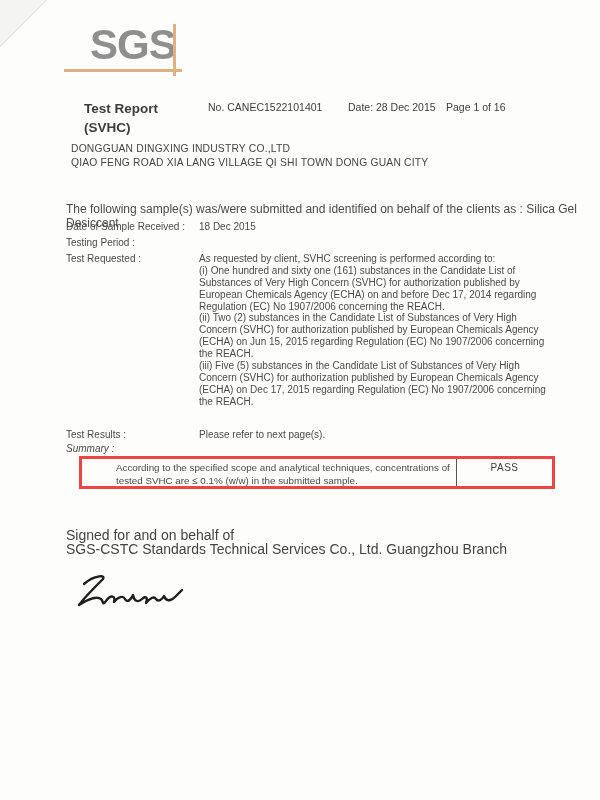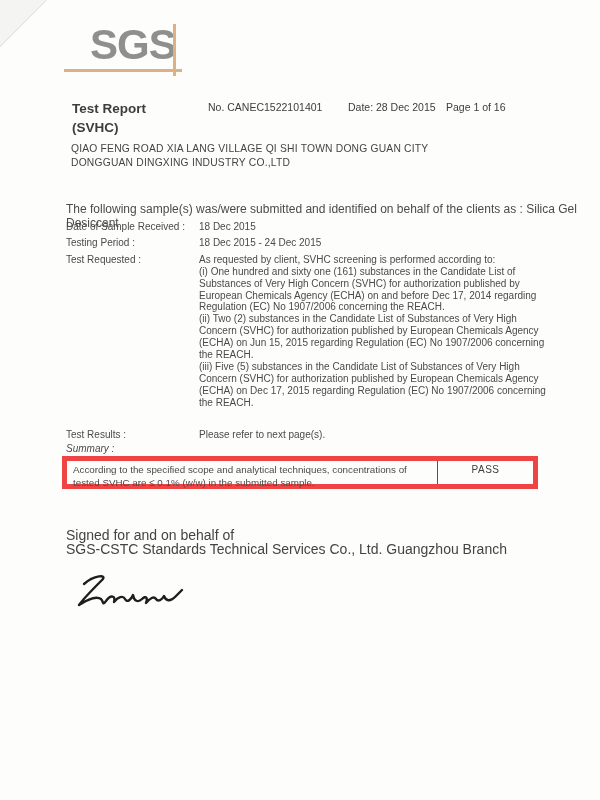--- a/index.html
+++ b/index.html
@@ -12,38 +12,38 @@
     border-top:46px solid #f4f4f2; border-right:46px solid transparent; }
   .corner-line { position:absolute; top:23px; left:-10px; width:66px; height:0;
     border-top:1px solid #e0e0de; transform:rotate(-45deg); }
 
   
   .logo { position:absolute; left:90px; top:24px; }
   .logo-text { font-size:42px; font-weight:bold; color:#8f8f8f; letter-spacing:-1px; line-height:1; }
   .logo-hline { position:absolute; left:64px; top:69px; width:118px; height:2.5px; background:#ddb183; }
   .logo-vline { position:absolute; left:173px; top:24px; width:2.5px; height:52px; background:#ddb183; }
 
-  .doc-title { position:absolute; left:72px; top:99px; font-size:13.5px; font-weight:bold; color:#3d3d3d; line-height:19px; }
+  .doc-title { position:absolute; left:84px; top:99px; font-size:13.5px; font-weight:bold; color:#3d3d3d; line-height:19px; }
   .hdr-meta { position:absolute; top:101px; font-size:10.5px; color:#3d3d3d; }
   .hdr-no   { left:208px; }
   .hdr-date { left:348px; }
   .hdr-page { left:446px; }
 
   .client { position:absolute; left:71px; top:142px; font-size:10.3px; line-height:14px; color:#444; letter-spacing:0.2px; }
 
   .sample-line { position:absolute; left:66px; top:202px; font-size:12px; color:#4a4a4a; }
 
   .info { position:absolute; left:66px; top:221px; width:482px; }
   .info-row { display:flex; margin-bottom:4.5px; }
   .info-label { width:133px; flex:none; font-size:10px; color:#4a4a4a; }
   .info-value { width:347px; font-size:10px; color:#4a4a4a; line-height:11.9px; white-space:pre-line; }
 
   .summary-label { position:absolute; left:66px; top:443px; font-size:10px; color:#4a4a4a;font-style:italic; }
-  .summary-table { position:absolute; left:62px; top:456px; width:476px; height:33px;
-    border:5px solid #ef4444; display:flex; }
+  .summary-table { position:absolute; left:79px; top:456px; width:476px; height:33px;
+    border:3px solid #ef4444; display:flex;padding-left:28px; }
   .summary-text { flex:1; padding:2px 6px; font-size:9.8px; line-height:13px; color:#4a4a4a; }
   .summary-result { width:96px; flex:none; border-left:1px solid #555; display:flex;
     align-items:flex-start; justify-content:center; padding-top:3px; font-size:10px; color:#3d3d3d; letter-spacing:0.5px; }
 
   .signed { position:absolute; left:66px; top:529px; font-size:14px; line-height:13.5px; color:#444; }
 
   .sig-svg { position:absolute; left:70px; top:572px; }
   .sig-line { position:absolute; left:58px; top:614px; width:145px; height:2px; background:#3c3c3c; }
   .sig-name { position:absolute; left:58px; top:621px; font-size:9.5px; color:#4a4a4a; }
   .sig-title { position:absolute; left:58px; top:635px; font-size:9.5px; color:#4a4a4a; }
@@ -83,34 +83,33 @@
 
   <div class="doc-title">
     <div>Test Report</div>
     <div>(SVHC)</div>
   </div>
   <div class="hdr-meta hdr-no">No. CANEC1522101401</div>
   <div class="hdr-meta hdr-date">Date: 28 Dec 2015</div>
   <div class="hdr-meta hdr-page">Page 1 of 16</div>
 
   <div class="client">
+    <div>DONGGUAN DINGXING INDUSTRY CO.,LTD</div>
     <div>QIAO FENG ROAD XIA LANG VILLAGE QI SHI TOWN DONG GUAN CITY</div>
-    <div>DONGGUAN DINGXING INDUSTRY CO.,LTD</div>
   </div>
 
   <div class="sample-line">The following sample(s) was/were submitted and identified on behalf of the clients as : Silica Gel Desiccant</div>
 
   <div class="info">
     <div class="info-row">
       <div class="info-label">Date of Sample Received :</div>
       <div class="info-value">18 Dec 2015</div>
     </div>
     <div class="info-row">
       <div class="info-label">Testing Period :</div>
-      <div class="info-value">18 Dec 2015 - 24 Dec 2015</div>
     </div>
     <div class="info-row">
       <div class="info-label">Test Requested :</div>
       <div class="info-value">As requested by client, SVHC screening is performed according to:
 (i) One hundred and sixty one (161) substances in the Candidate List of Substances of Very High Concern (SVHC) for authorization published by European Chemicals Agency (ECHA) on and before Dec 17, 2014 regarding Regulation (EC) No 1907/2006 concerning the REACH.
 (ii) Two (2) substances in the Candidate List of Substances of Very High Concern (SVHC) for authorization published by European Chemicals Agency (ECHA) on Jun 15, 2015 regarding Regulation (EC) No 1907/2006 concerning the REACH.
 (iii) Five (5) substances in the Candidate List of Substances of Very High Concern (SVHC) for authorization published by European Chemicals Agency (ECHA) on Dec 17, 2015 regarding Regulation (EC) No 1907/2006 concerning the REACH.</div>
     </div>
   </div>
 

